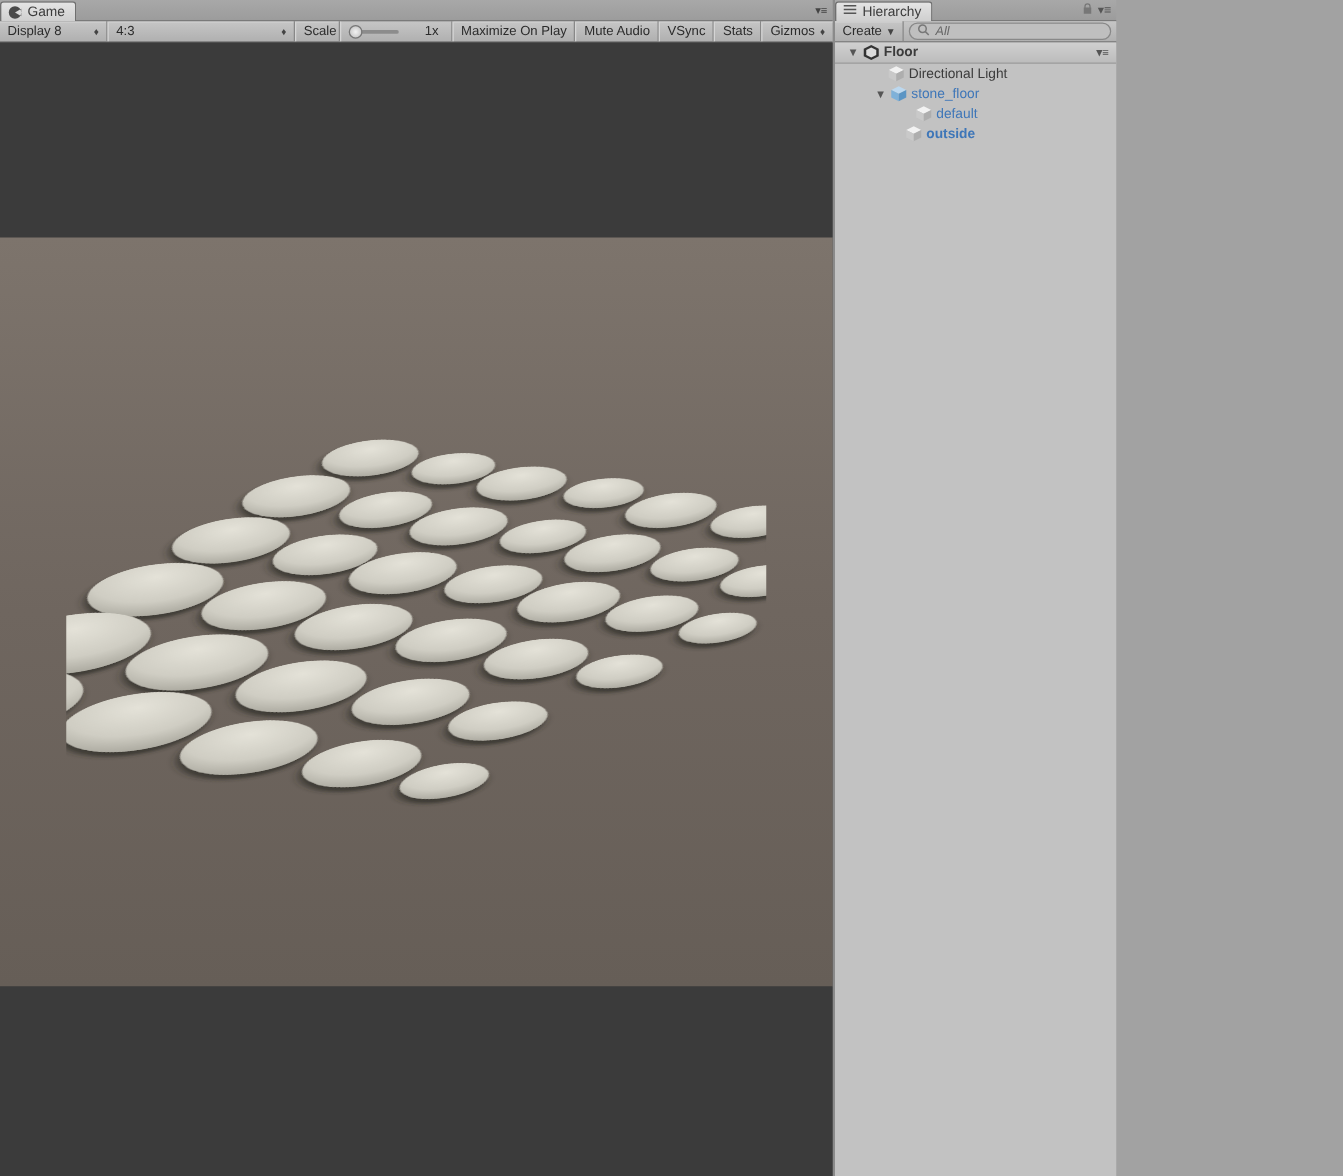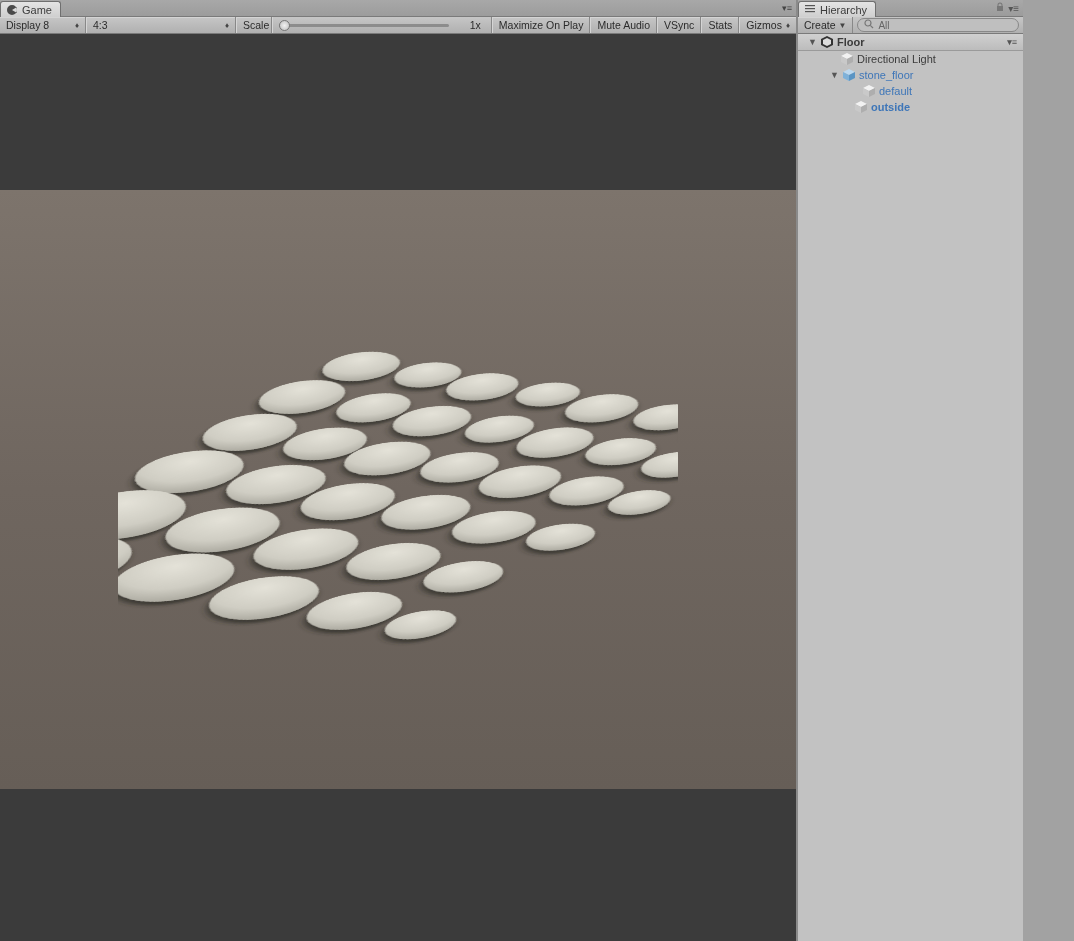--- a/index.html
+++ b/index.html
@@ -1,19 +1,19 @@
 <!DOCTYPE html>
 <html><head>
 <meta charset="utf-8">
 <style>
   * { margin: 0; padding: 0; box-sizing: border-box; font-family: Arial, Helvetica, sans-serif; }
   html, body { width: 100%; height: 100%; background: #a2a2a2; overflow: hidden; }
 
   .wrap { display: flex; width: 1074px; height: 941px; background: #a2a2a2; }
-  .left-panel { width: 798px; height: 941px; display: flex; flex-direction: column; border-right: 2px solid #8a8a8a; justify-content: center; }
+  .left-panel { width: 668px; height: 941px; display: flex; flex-direction: column; border-right: 2px solid #8a8a8a; justify-content: center; }
   .right-panel { width: 225px; height: 941px; display: flex; flex-direction: column; }
 
   
   .tab-strip { height: 17px; background: linear-gradient(#a8a8a8,#9c9c9c); border-bottom: 1px solid #7a7a7a; display: flex; align-items: stretch; position: relative; }
   .tab { background: linear-gradient(#e4e4e4,#cfcfcf); border: 1px solid #6f6f6f; border-bottom: none; border-top-left-radius: 3px; border-top-right-radius: 3px; padding: 0 8px 0 5px; font-size: 11px; display: flex; align-items: center; gap: 4px; color: #3b3b3b; position: relative; top: 1px; }
   .tab .ic { width: 12px; height: 12px; display:flex; align-items:center; justify-content:center; }
   .tab-menu { margin-left: auto; width: 18px; display:flex; align-items:center; justify-content:center; font-size:9px; color:#444; }
 
   
   .toolbar { height: 17px; background: linear-gradient(#c6c6c6,#b0b0b0); border-bottom: 1px solid #7a7a7a; display: flex; align-items: stretch; font-size: 10.5px; color: #2b2b2b; }
@@ -216,21 +216,21 @@
         <span class="dd-tri">▼</span>
       </div>
       <div class="search-box">
         <div class="search-pill">
           <span class="search-ic">
             <svg width="10" height="10" viewBox="0 0 10 10">
                 <circle cx="4" cy="4" r="3" fill="none" stroke="#777" stroke-width="1.2"></circle>
                 <line x1="6.3" y1="6.3" x2="9" y2="9" stroke="#777" stroke-width="1.2"></line>
               </svg>
           </span>
-          <span style="text-align:right;">All</span>
+          <span style="font-style:italic;text-align:right;">All</span>
         </div>
       </div>
     </div>
 
     <div class="h-tree">
 
       <div class="scene-row">
         <span class="arrow">▼</span>
         <span class="unity-ic">
           <svg viewBox="0 0 14 14">

